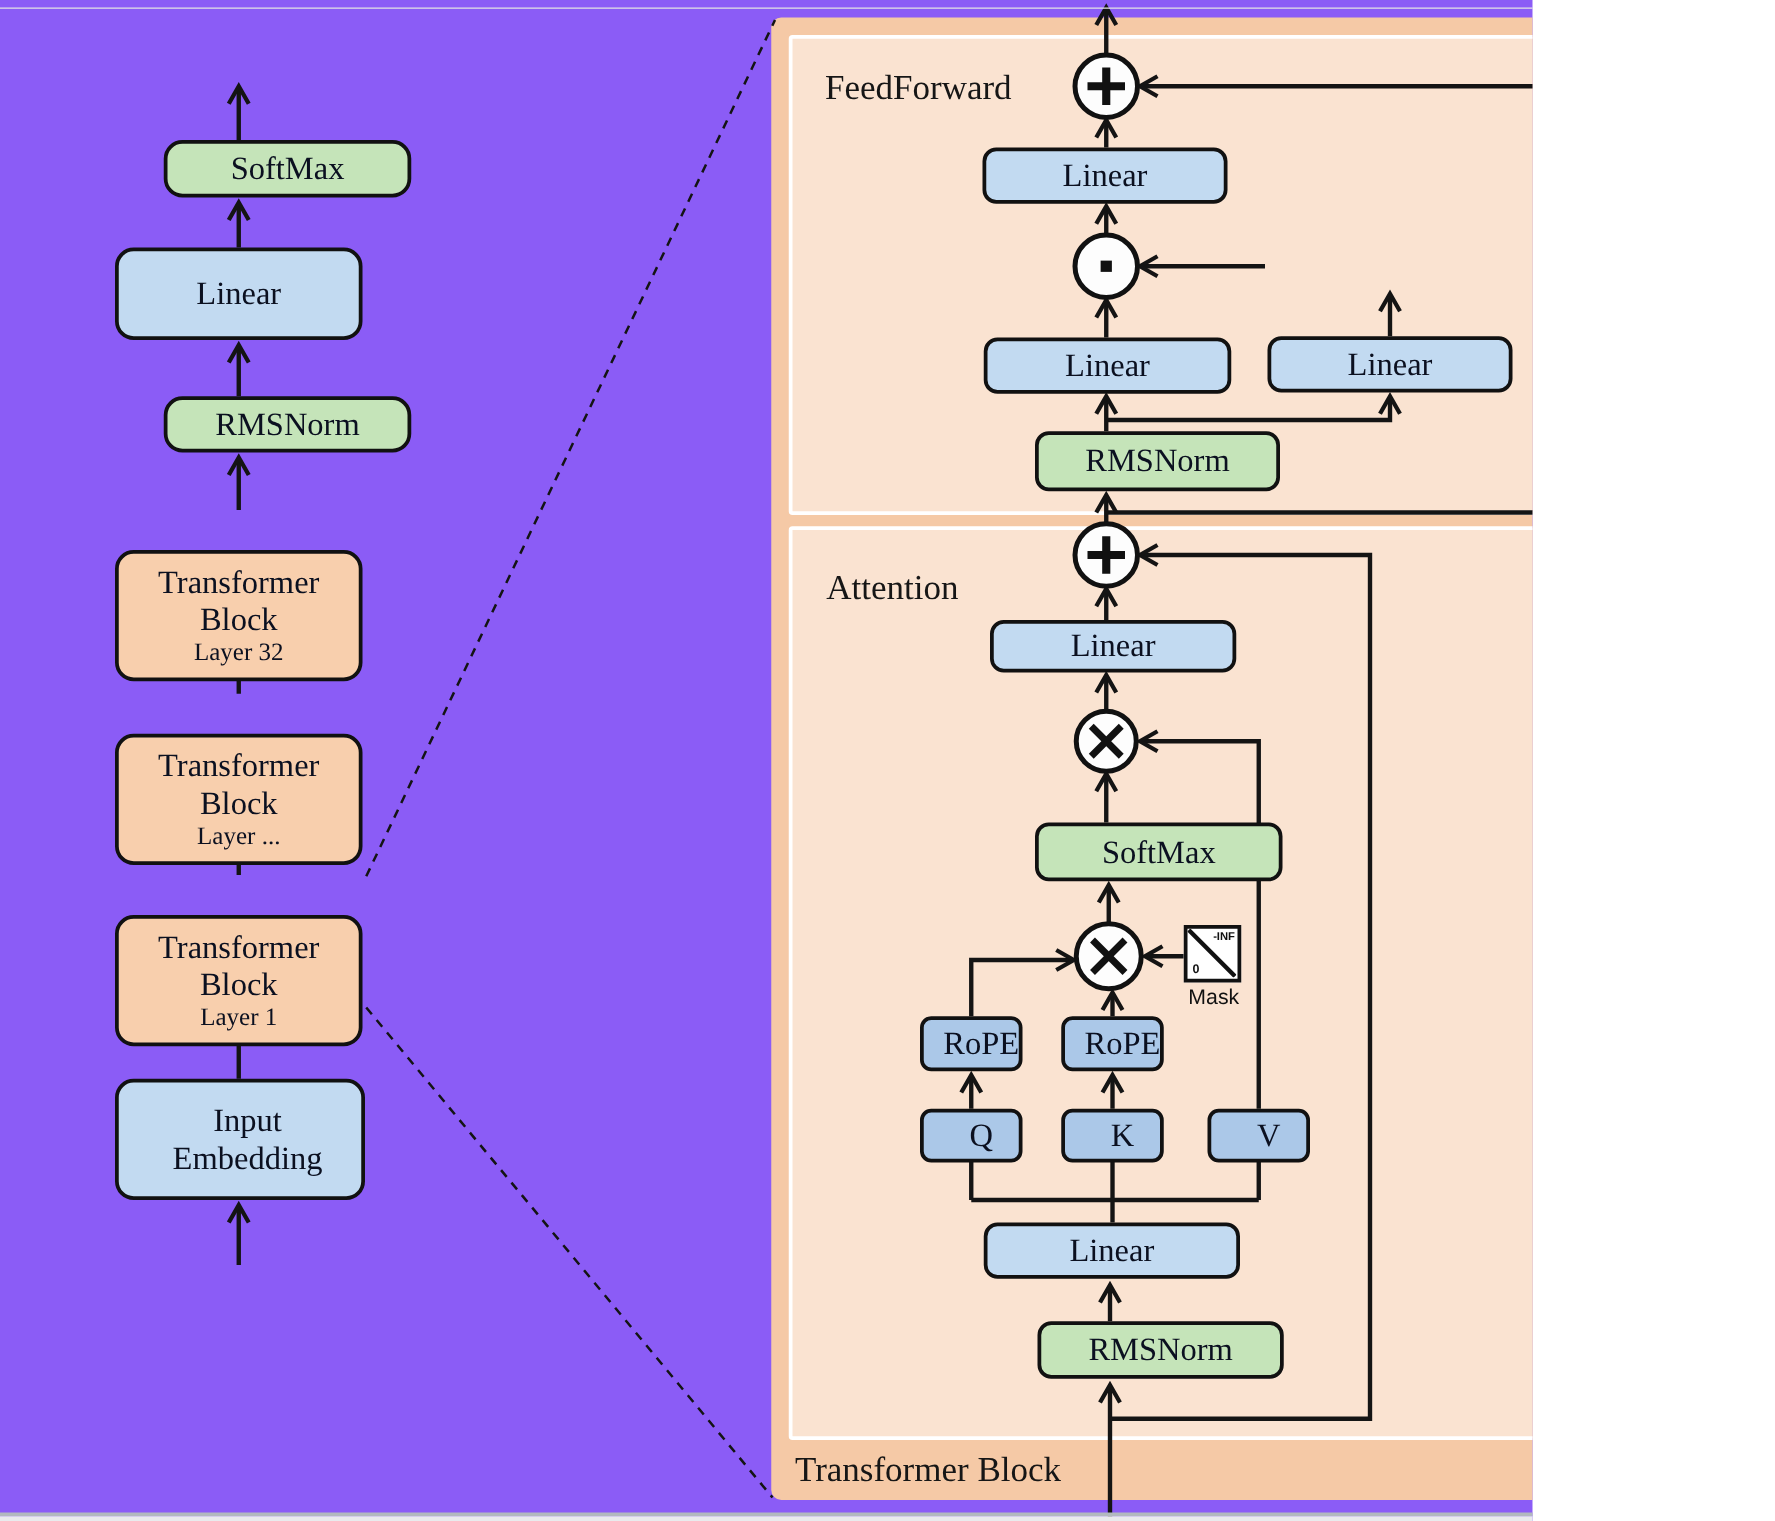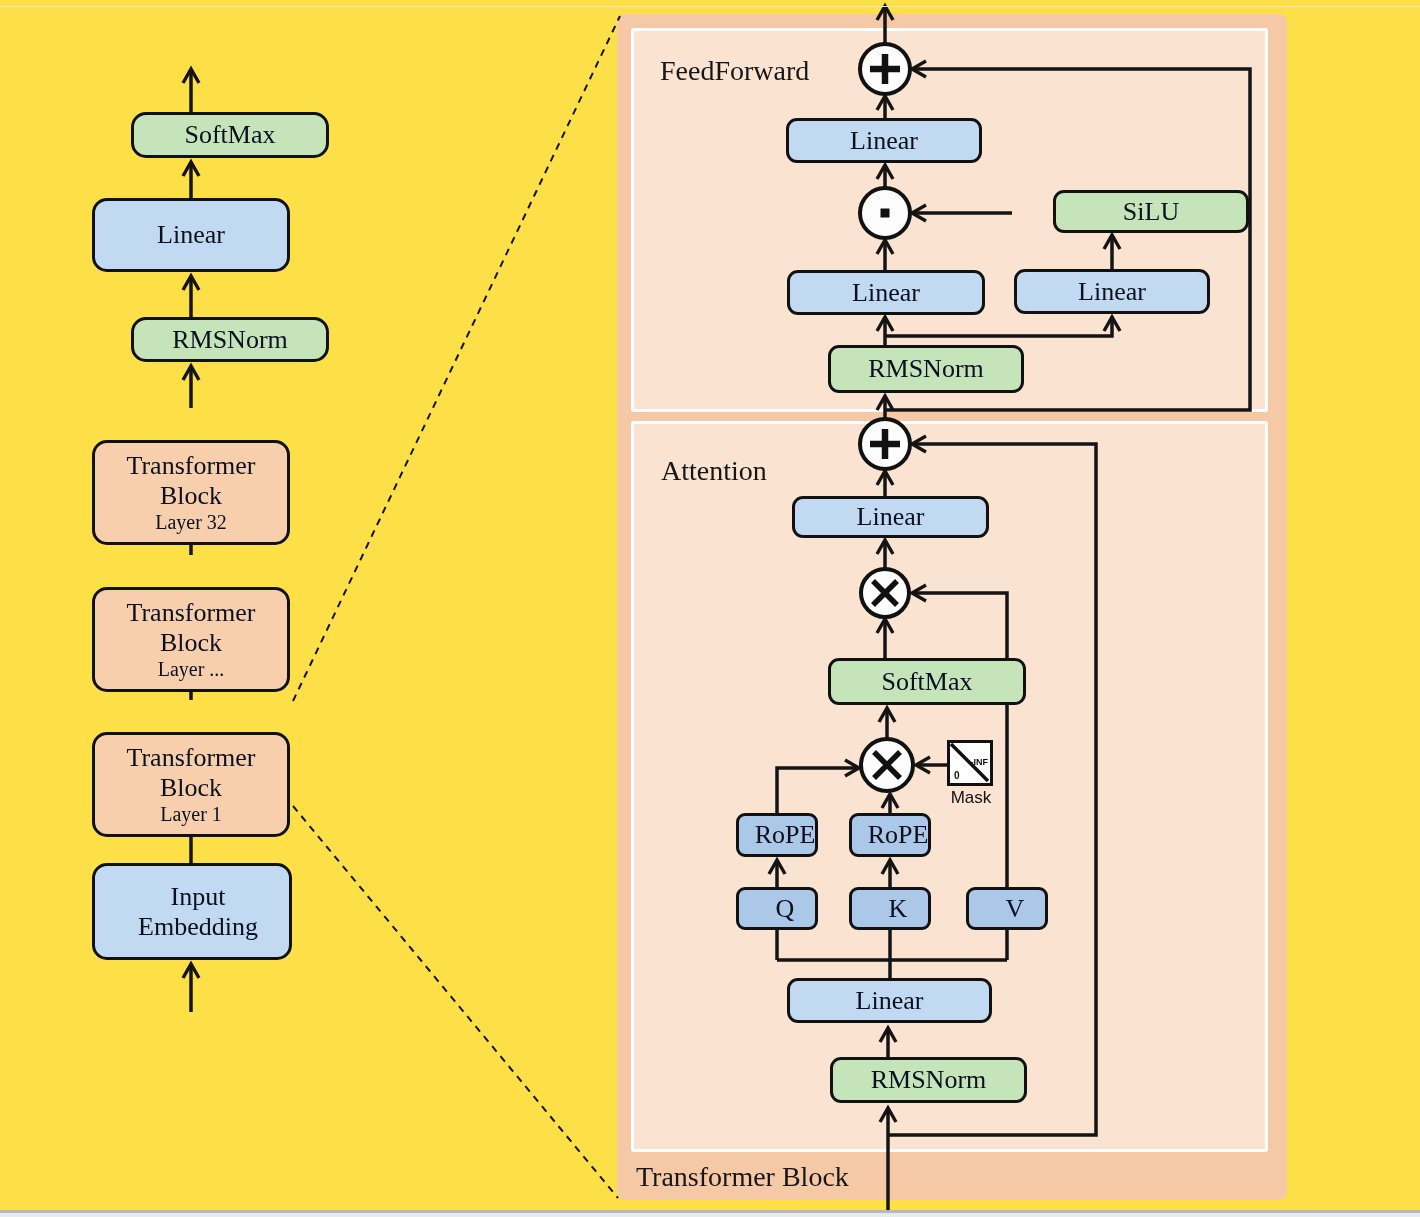--- a/index.html
+++ b/index.html
@@ -1,17 +1,17 @@
 <!DOCTYPE html>
 <html style="--blue: #c2daf1; --blue_dark: #abc8e8; --green: #c5e4b9; --orange_block: #f8cfad; --orange_outer: #f5c9a6; --orange_inner: #fae3d1; --line: #141414;"><head>
 <meta charset="utf-8">
 <style>
   html,body{margin:0;padding:0;background:#fff;}
   #canvas{
-    position:relative;width:1420px;height:1217px;background:#fde047;overflow:hidden;
+    position:relative;width:1226px;height:1217px;background:#8b5cf6;overflow:hidden;
     font-family:"Liberation Serif","DejaVu Serif",serif;color:#111;
   }
   .panel{position:absolute;box-sizing:border-box;}
   .panel-outer{background:var(--orange_outer);border-radius:8px;}
   .panel-inner{background:var(--orange_inner);border:3px solid #ffffff;border-radius:3px;}
   .panel-label{
     position:absolute;font-size:28px;color:#161616;white-space:nowrap;line-height:1;
   }
   .box{
     position:absolute;box-sizing:border-box;border:3px solid #111;border-radius:11px;
@@ -22,21 +22,21 @@
   .box.blue{background:var(--blue);}
   .box.blue-dark{background:var(--blue_dark);padding-left:16px;}
   .box.green{background:var(--green);margin-left:39px;}
   .box.orange{background:var(--orange_block);margin-top:32px;}
   .box .sub{font-size:20px;line-height:1.2;}
   svg{position:absolute;left:0;top:0;}
   .mask-box{
     position:absolute;box-sizing:border-box;background:#fff;border:3.5px solid #111;
     font-family:"Liberation Sans","DejaVu Sans",sans-serif;
   }
-  .mask-inf{position:absolute;top:1px;right:2px;font-size:9px;font-weight:bold;color:#111;margin-top:13px;}
+  .mask-inf{position:absolute;top:1px;right:2px;font-size:9px;font-weight:bold;color:#111;}
   .mask-zero{position:absolute;bottom:2px;left:4px;font-size:10px;font-weight:bold;color:#111;}
   .mask-label{
     position:absolute;font-size:17px;text-align:center;color:#111;
     font-family:"Liberation Sans","DejaVu Sans",sans-serif;
   }
   .edge-line{position:absolute;left:0;width:1420px;}
 </style>
 </head>
 <body>
 
@@ -159,23 +159,20 @@
     <span class="sub">Layer 1</span>
   </div>
   <div class="box blue round14" style="left:92px;top:863px;width:200px;height:97px;padding-left:12px;">
     <span>Input</span>
     <span>Embedding</span>
   </div>
 
   <div class="box blue" style="left:786px;top:118px;width:196px;height:45px;">
     <span>Linear</span>
   </div>
-  <div class="box green" style="left:1014px;top:190px;width:196px;height:43px;">
-    <span>SiLU</span>
-  </div>
   <div class="box blue" style="left:787px;top:270px;width:198px;height:45px;">
     <span>Linear</span>
   </div>
   <div class="box blue" style="left:1014px;top:269px;width:196px;height:45px;">
     <span>Linear</span>
   </div>
   <div class="box green" style="left:789px;top:345px;width:196px;height:48px;">
     <span>RMSNorm</span>
   </div>
 

